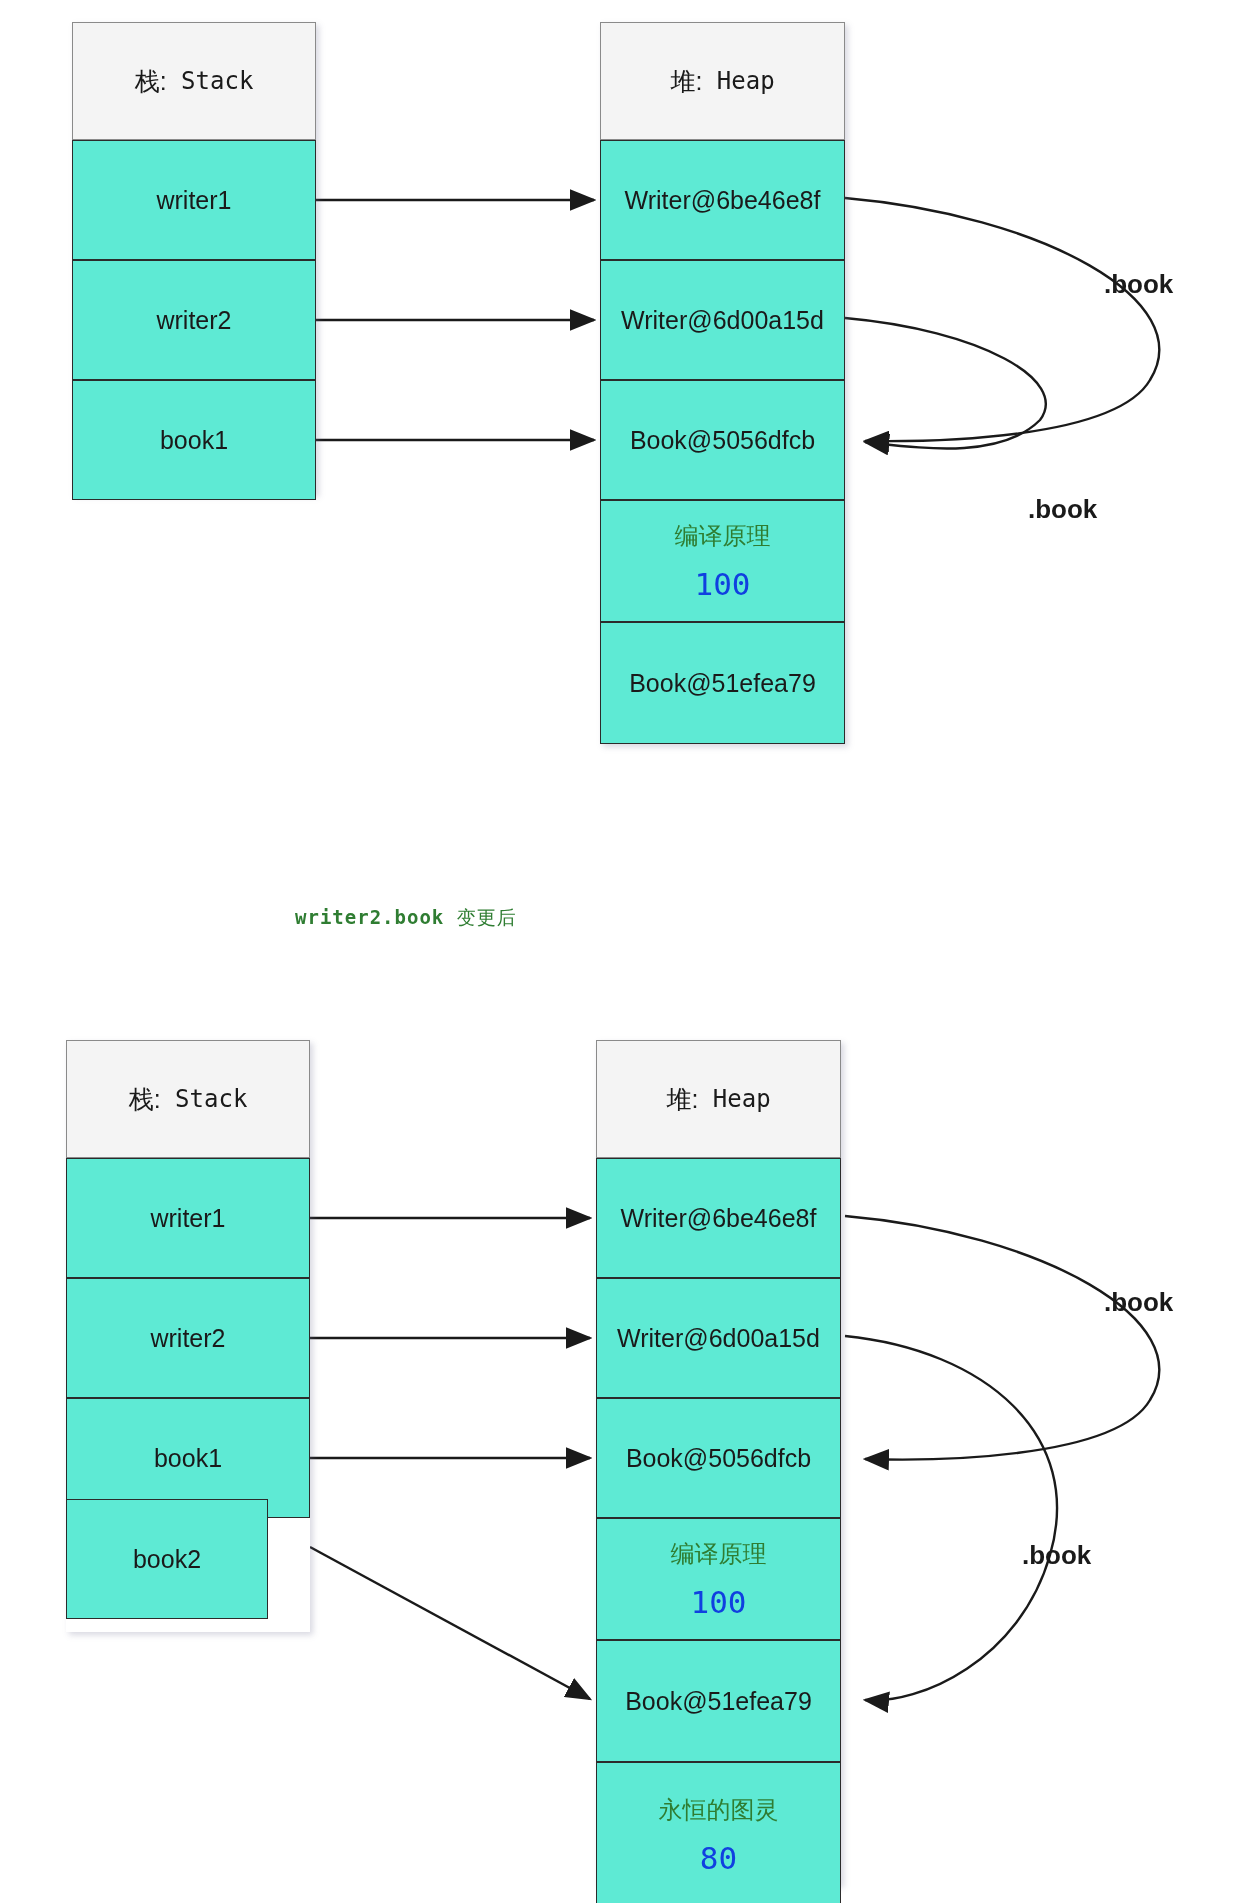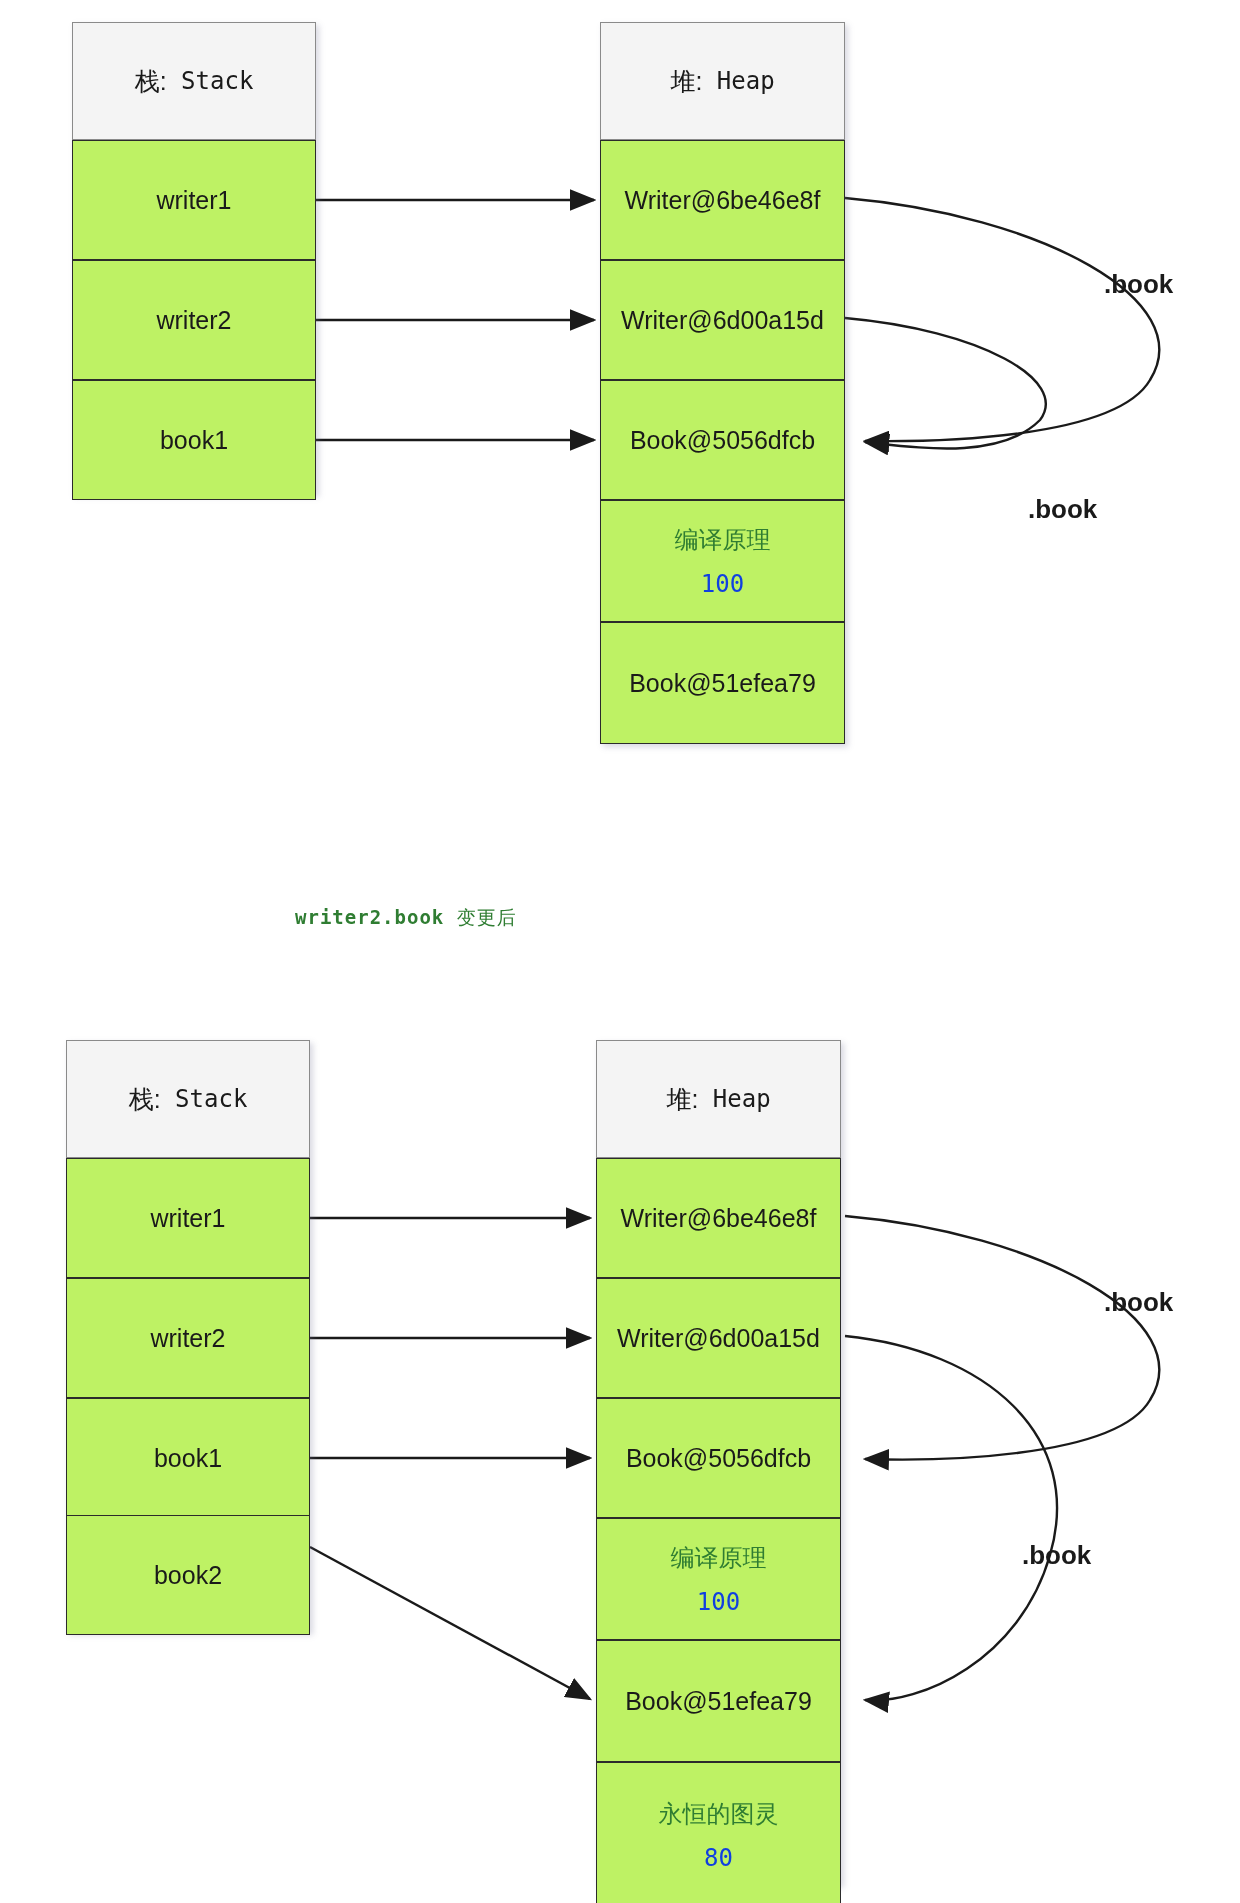--- a/index.html
+++ b/index.html
@@ -26,21 +26,21 @@
   .col {
     position: absolute;
     box-sizing: border-box;
     background: #ffffff;
     box-shadow: 3px 3px 6px rgba(120,120,150,0.28);
   }
   .cell {
     position: absolute;
     box-sizing: border-box;
     border: 1.5px solid #2b2b2b;
-    background: #bef264;
+    background: #5eead4;
     display: flex;
     align-items: center;
     justify-content: center;
     text-align: center;
     font-size: 25px;
     color: #1a1a1a;
     white-space: nowrap;
   }
   .cell.header {
     background: #f4f4f4;
@@ -57,21 +57,21 @@
     justify-content: center;
     gap: 14px;
   }
   .field-title {
     color: #2f7d32;
     font-size: 24px;
     font-family: "Liberation Sans", sans-serif;
   }
   .field-price {
     color: #1040e0;
-    font-size: 24px;
+    font-size: 31px;
     font-family: "DejaVu Sans Mono", monospace;
   }
 
   
   .arrows {
     position: absolute;
     left: 0;
     top: 0;
     overflow: visible;
   }
@@ -200,21 +200,21 @@
   </div>
   <div class="cell" style="left:66px;top:123px;width:244px;height:120px;">
     <span>writer1</span>
   </div>
   <div class="cell" style="left:66px;top:243px;width:244px;height:120px;">
     <span>writer2</span>
   </div>
   <div class="cell" style="left:66px;top:363px;width:244px;height:120px;">
     <span>book1</span>
   </div>
-  <div class="cell" style="left:66px;top:480px;width:244px;height:120px;">
+  <div class="cell" style="left:66px;top:464px;width:202px;height:120px;">
     <span>book2</span>
   </div>
 
   <div class="col" style="left:596px;top:5px;width:245px;height:845px;"></div>
   <div class="cell header" style="left:596px;top:5px;width:245px;height:118px;">
     <span class="hdr-cn">堆:</span>&nbsp;<span>Heap</span>
   </div>
   <div class="cell" style="left:596px;top:123px;width:245px;height:120px;">
     <span>Writer@6be46e8f</span>
   </div>

